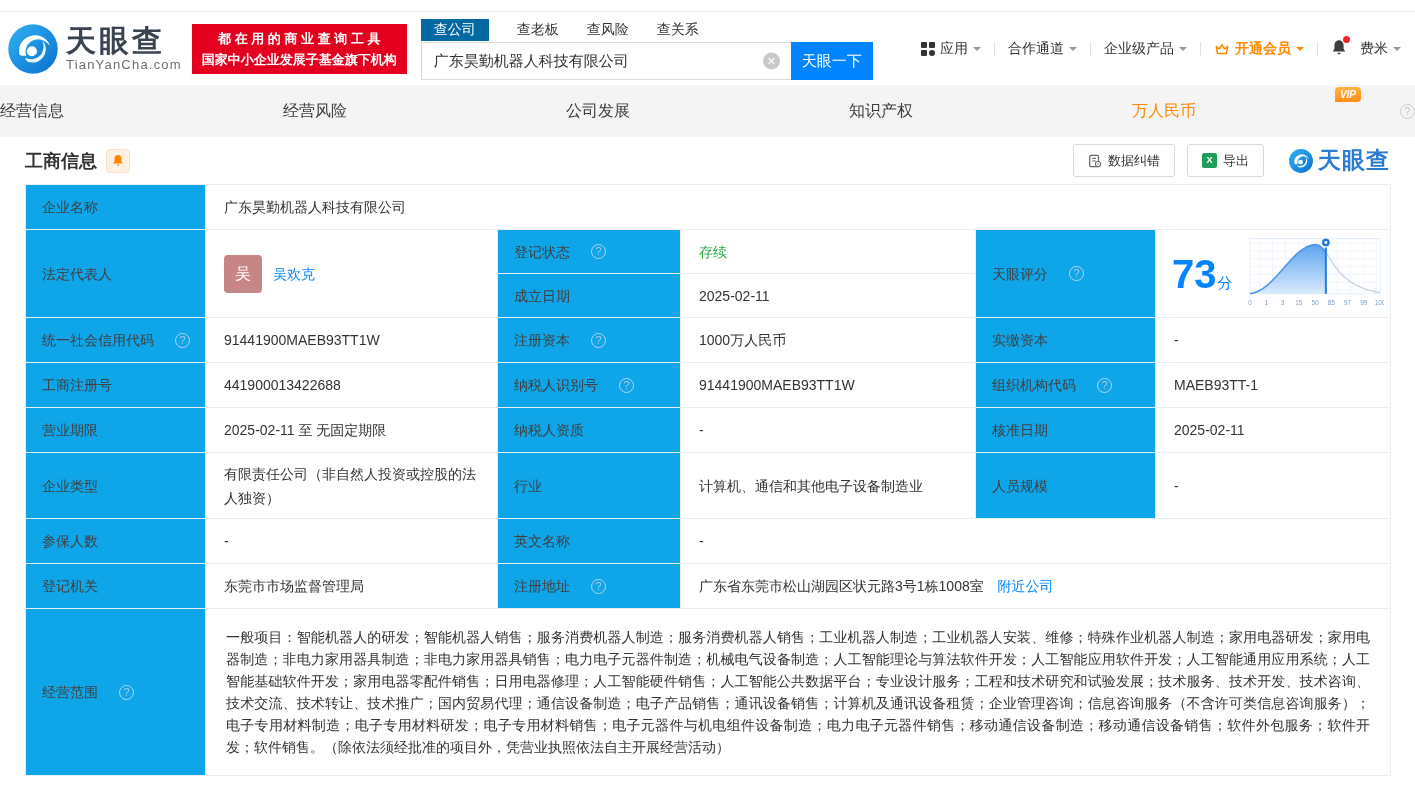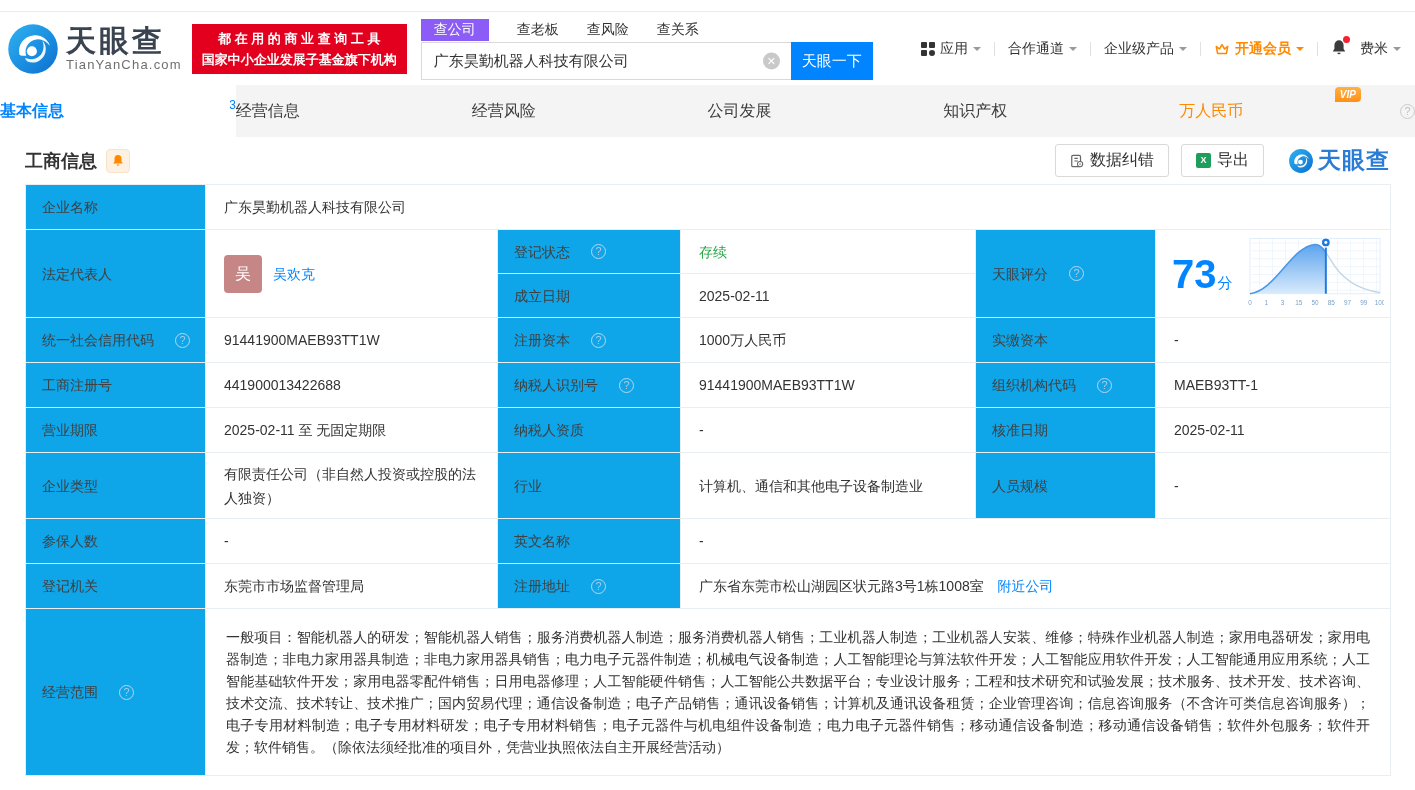--- a/index.html
+++ b/index.html
@@ -13,21 +13,21 @@
   .hdr { height: 73px; display: flex; align-items: center; padding: 0 14px 0 6px; }
   .logo { display: flex; align-items: center; cursor: pointer; }
   .logo-ic { width: 54px; height: 54px; }
   .logo-txt { margin-left: 6px; }
   .logo-cn { font-size: 30px; font-weight: 700; color: #3a4350; letter-spacing: 3px; line-height: 32px; }
   .logo-en { font-size: 13px; color: #6f6f6f; letter-spacing: 1.2px; }
   .banner { margin-left: 10px; background: #e2001e; color: #fff; font-weight: 700; font-size: 13px; line-height: 21px; padding: 4px 10px; text-align: center; white-space: nowrap; }
   .search { margin-left: 14px; width: 452px; }
   .stabs { display: flex; align-items: center; gap: 28px; height: 25px; }
   .stab { font-size: 14px; color: #333; cursor: pointer; }
-  .stab.active { background: #8b5cf6; color: #fff; padding: 2px 13px; }
+  .stab.active { background: #0369a1; color: #fff; padding: 2px 13px; }
   .sbox { display: flex; }
   .sinput-wrap { position: relative; flex: 1; }
   .sinput { width: 100%; height: 38px; border: 1px solid #d9d9d9; border-right: none; font-size: 15px; color: #333; padding: 0 36px 0 12px; outline: none; font-family: inherit; }
   .clear-ic { position: absolute; right: 11px; top: 50%; transform: translateY(-50%); width: 17px; height: 17px; border-radius: 50%; background: #c9c9c9; color: #fff; font-size: 11px; line-height: 17px; text-align: center; cursor: pointer; }
   .clear-ic::before { content: "✕"; }
   .sbtn { width: 82px; height: 38px; background: #0084ff; color: #fff; border: none; font-size: 15px; cursor: pointer; font-family: inherit; }
   .topnav { margin-left: auto; display: flex; align-items: center; gap: 13px; font-size: 14px; color: #333; white-space: nowrap; }
   .tn-item { display: flex; align-items: center; cursor: pointer; position: relative; }
   .tn-sep { width: 1px; height: 14px; background: #e0e0e0; }
   .caret { width: 0; height: 0; border: 4px solid transparent; border-top-color: #999; margin-left: 5px; margin-top: 4px; }
@@ -45,21 +45,21 @@
   .vipbadge { position: absolute; top: 2px; right: 54px; background: linear-gradient(#ffb143,#ff9016); color: #fff; font-size: 10px; font-style: italic; font-weight: 700; padding: 0 5px; height: 15px; line-height: 15px; border-radius: 4px 4px 4px 0; }
   .qmark { display: inline-block; width: 15px; height: 15px; border: 1px solid #b9d6ee; border-radius: 50%; color: #a9cbe8; font-size: 11px; line-height: 13px; text-align: center; margin-left: 5px; flex: none; cursor: pointer; }
   .qmark::before { content: "?"; }
   .qmark.gray { border-color: #cccccc; color: #c0c0c0; }
 
   
   .sechdr { display: flex; align-items: center; height: 47px; padding: 0 25px; }
   .sec-title { font-size: 18px; font-weight: 700; color: #333; }
   .bellbadge { width: 24px; height: 24px; background: #fdf1e3; border: 1px solid #f9e3c8; border-radius: 4px; margin-left: 9px; display: flex; align-items: center; justify-content: center; cursor: pointer; }
   .sec-right { margin-left: auto; display: flex; align-items: center; gap: 12px; }
-  .obtn { height: 33px; background: #fff; border: 1px solid #d9d9d9; border-radius: 3px; font-size: 16px; color: #333; display: flex; align-items: center; gap: 6px; padding: 0 14px; cursor: pointer; font-family: inherit; }
+  .obtn { height: 33px; background: #fff; border: 1px solid #d9d9d9; border-radius: 3px; font-size: 13px; color: #333; display: flex; align-items: center; gap: 6px; padding: 0 14px; cursor: pointer; font-family: inherit; }
   .xls-ic { width: 15px; height: 15px; background: #1f9d5b; border-radius: 2px; color: #fff; font-size: 9px; font-weight: 700; line-height: 15px; text-align: center; }
   .xls-ic::before { content: "X"; }
   .wm { display: flex; align-items: center; gap: 4px; margin-left: 12px; }
   .wm-txt { font-size: 23px; font-weight: 700; color: #2a7cd4; letter-spacing: 1px; }
 
   
   .info-table { width: 1365px; margin: 0 25px; border-collapse: collapse; table-layout: fixed; }
   .info-table td { border: 1px solid #e9eef3; font-size: 14px; padding: 6px 18px; vertical-align: middle; color: #333; line-height: 22px; }
   td.lb { background: #0ea5e9; color: #404040; padding: 6px 14px 6px 16px; }
   td.lb .lbx { display: flex; align-items: center; gap: 16px; }
@@ -166,24 +166,20 @@
         <span class="reddot"></span>
       </div>
       <div class="tn-item">
         <span>费米</span>
         <span class="caret"></span>
       </div>
     </nav>
   </header>
 
   <nav class="tabbar">
-    <div class="tab active">
-      <span>基本信息</span>
-      <span class="tcount">3</span>
-    </div>
     <div class="tab">
         <span>经营信息</span>
       </div>
     <div class="tab">
         <span>经营风险</span>
       </div>
     <div class="tab">
         <span>公司发展</span>
       </div>
     <div class="tab">

